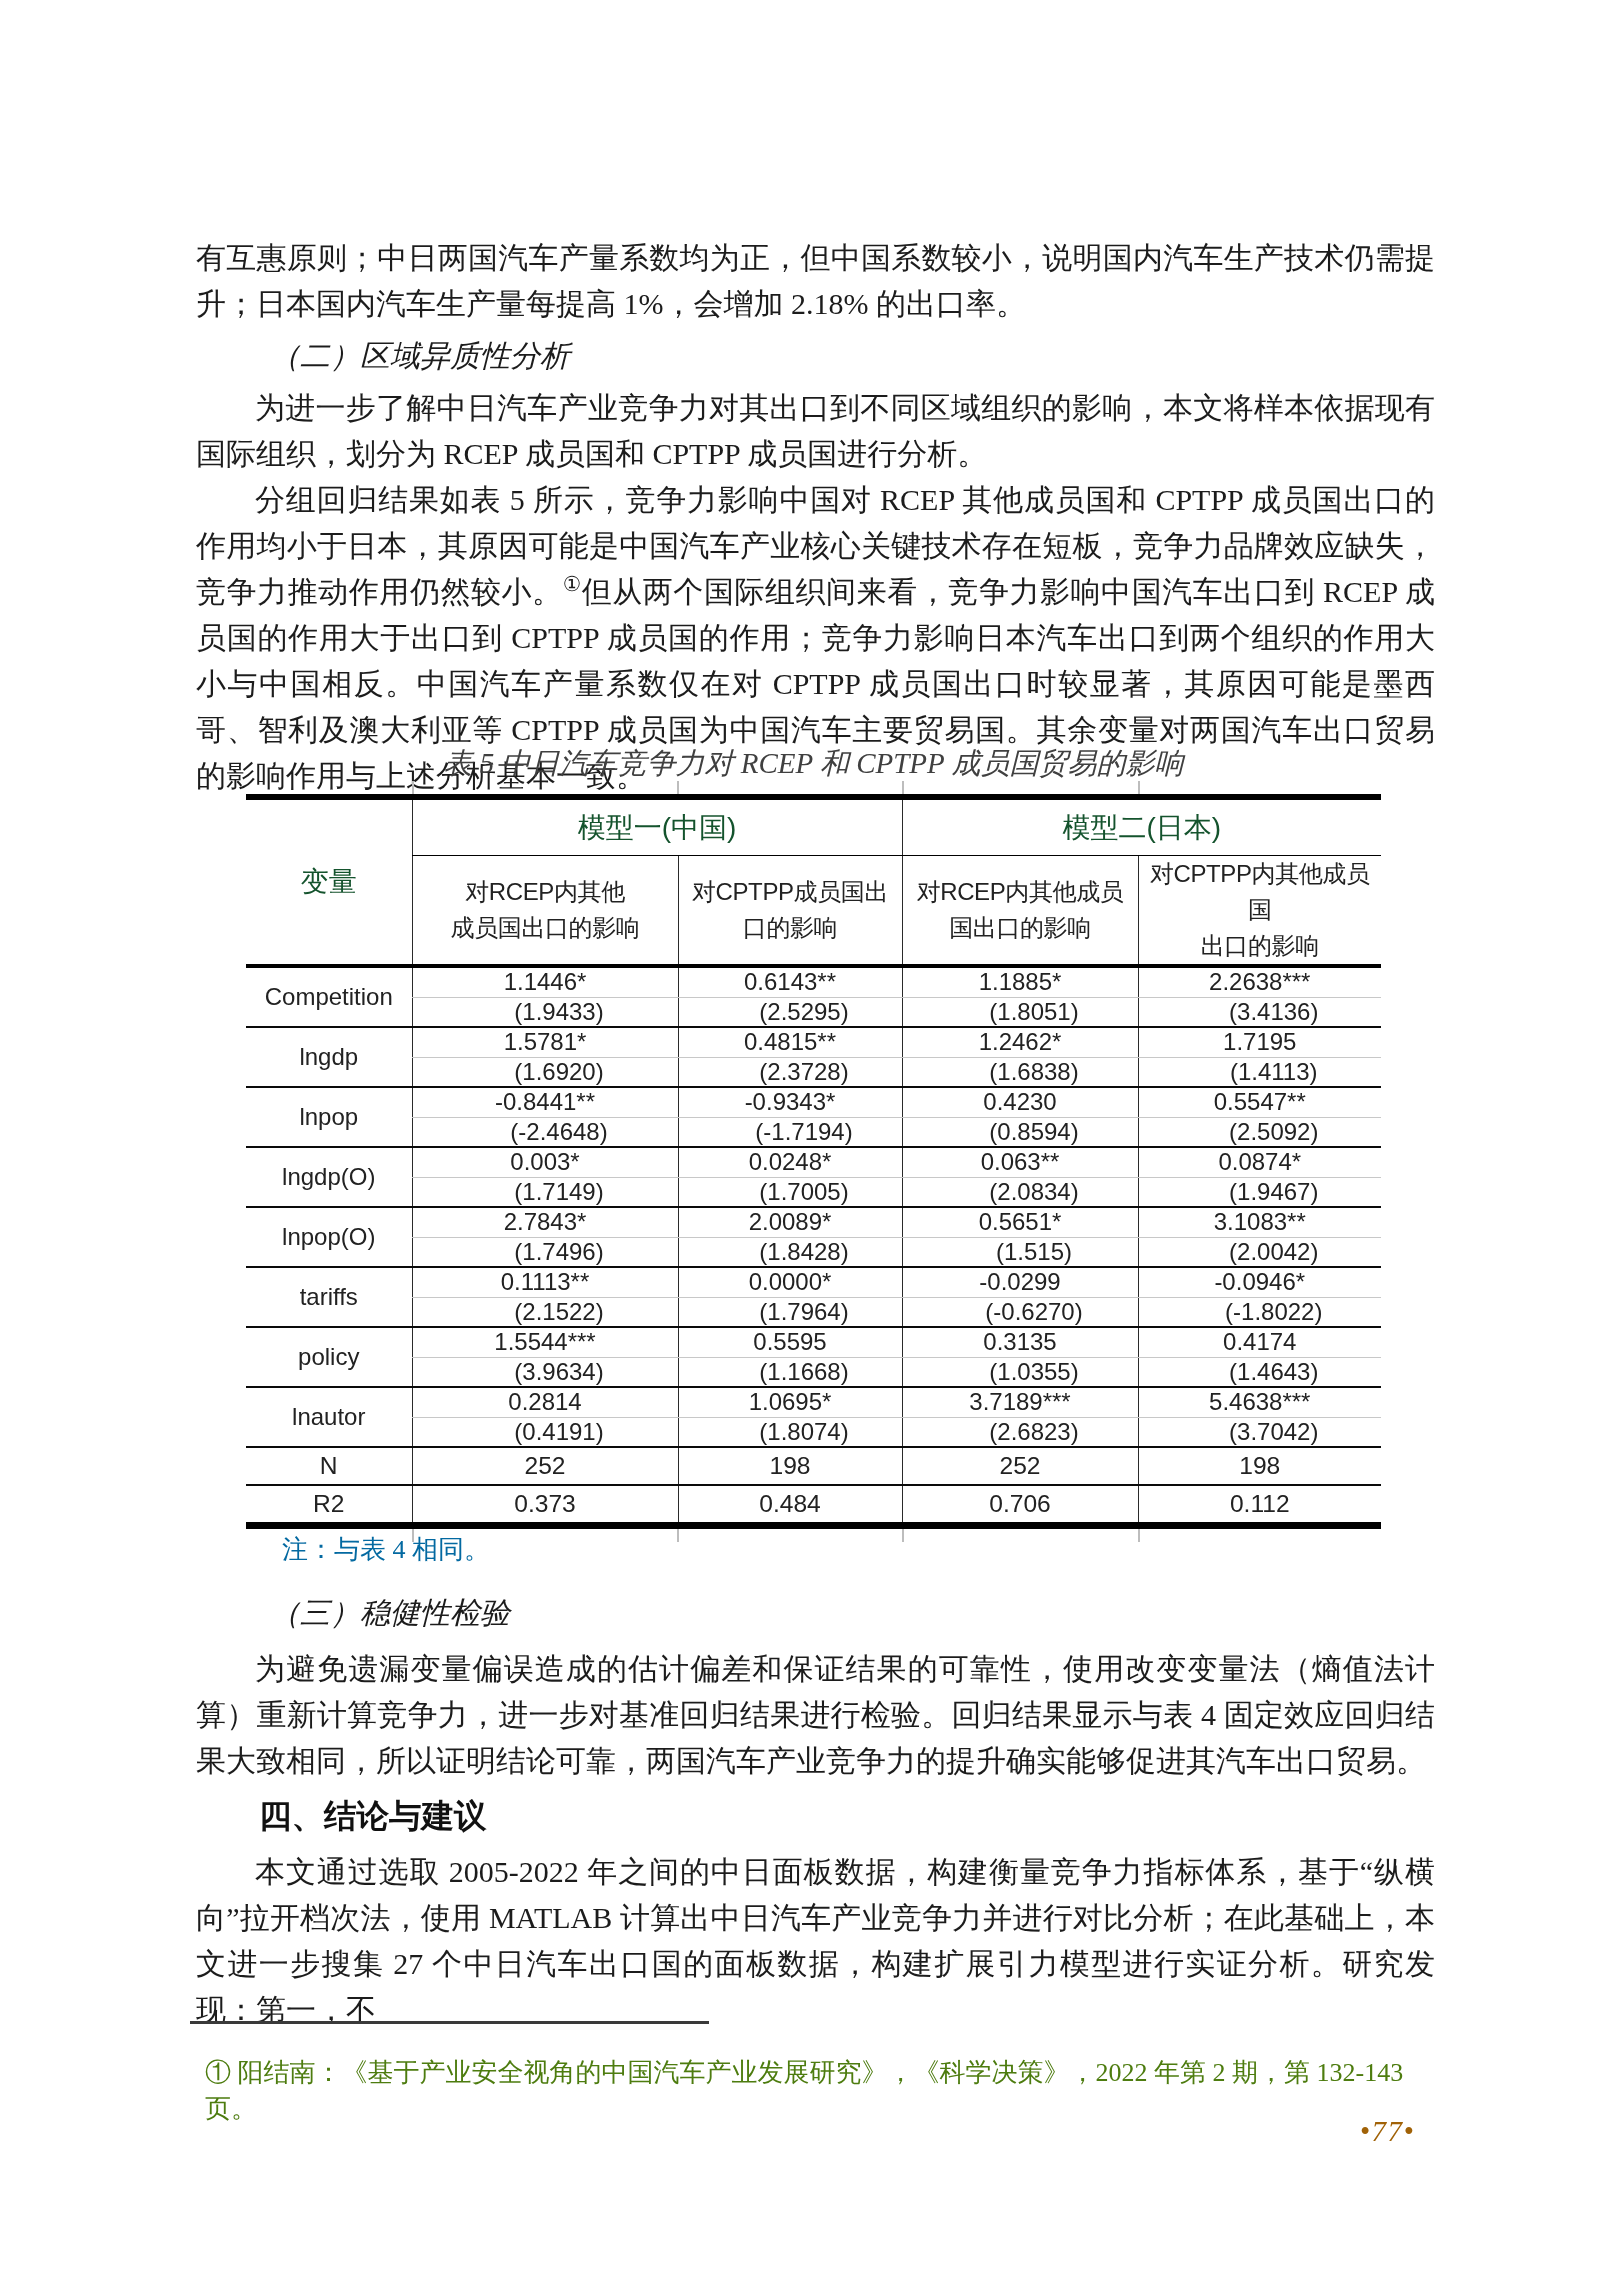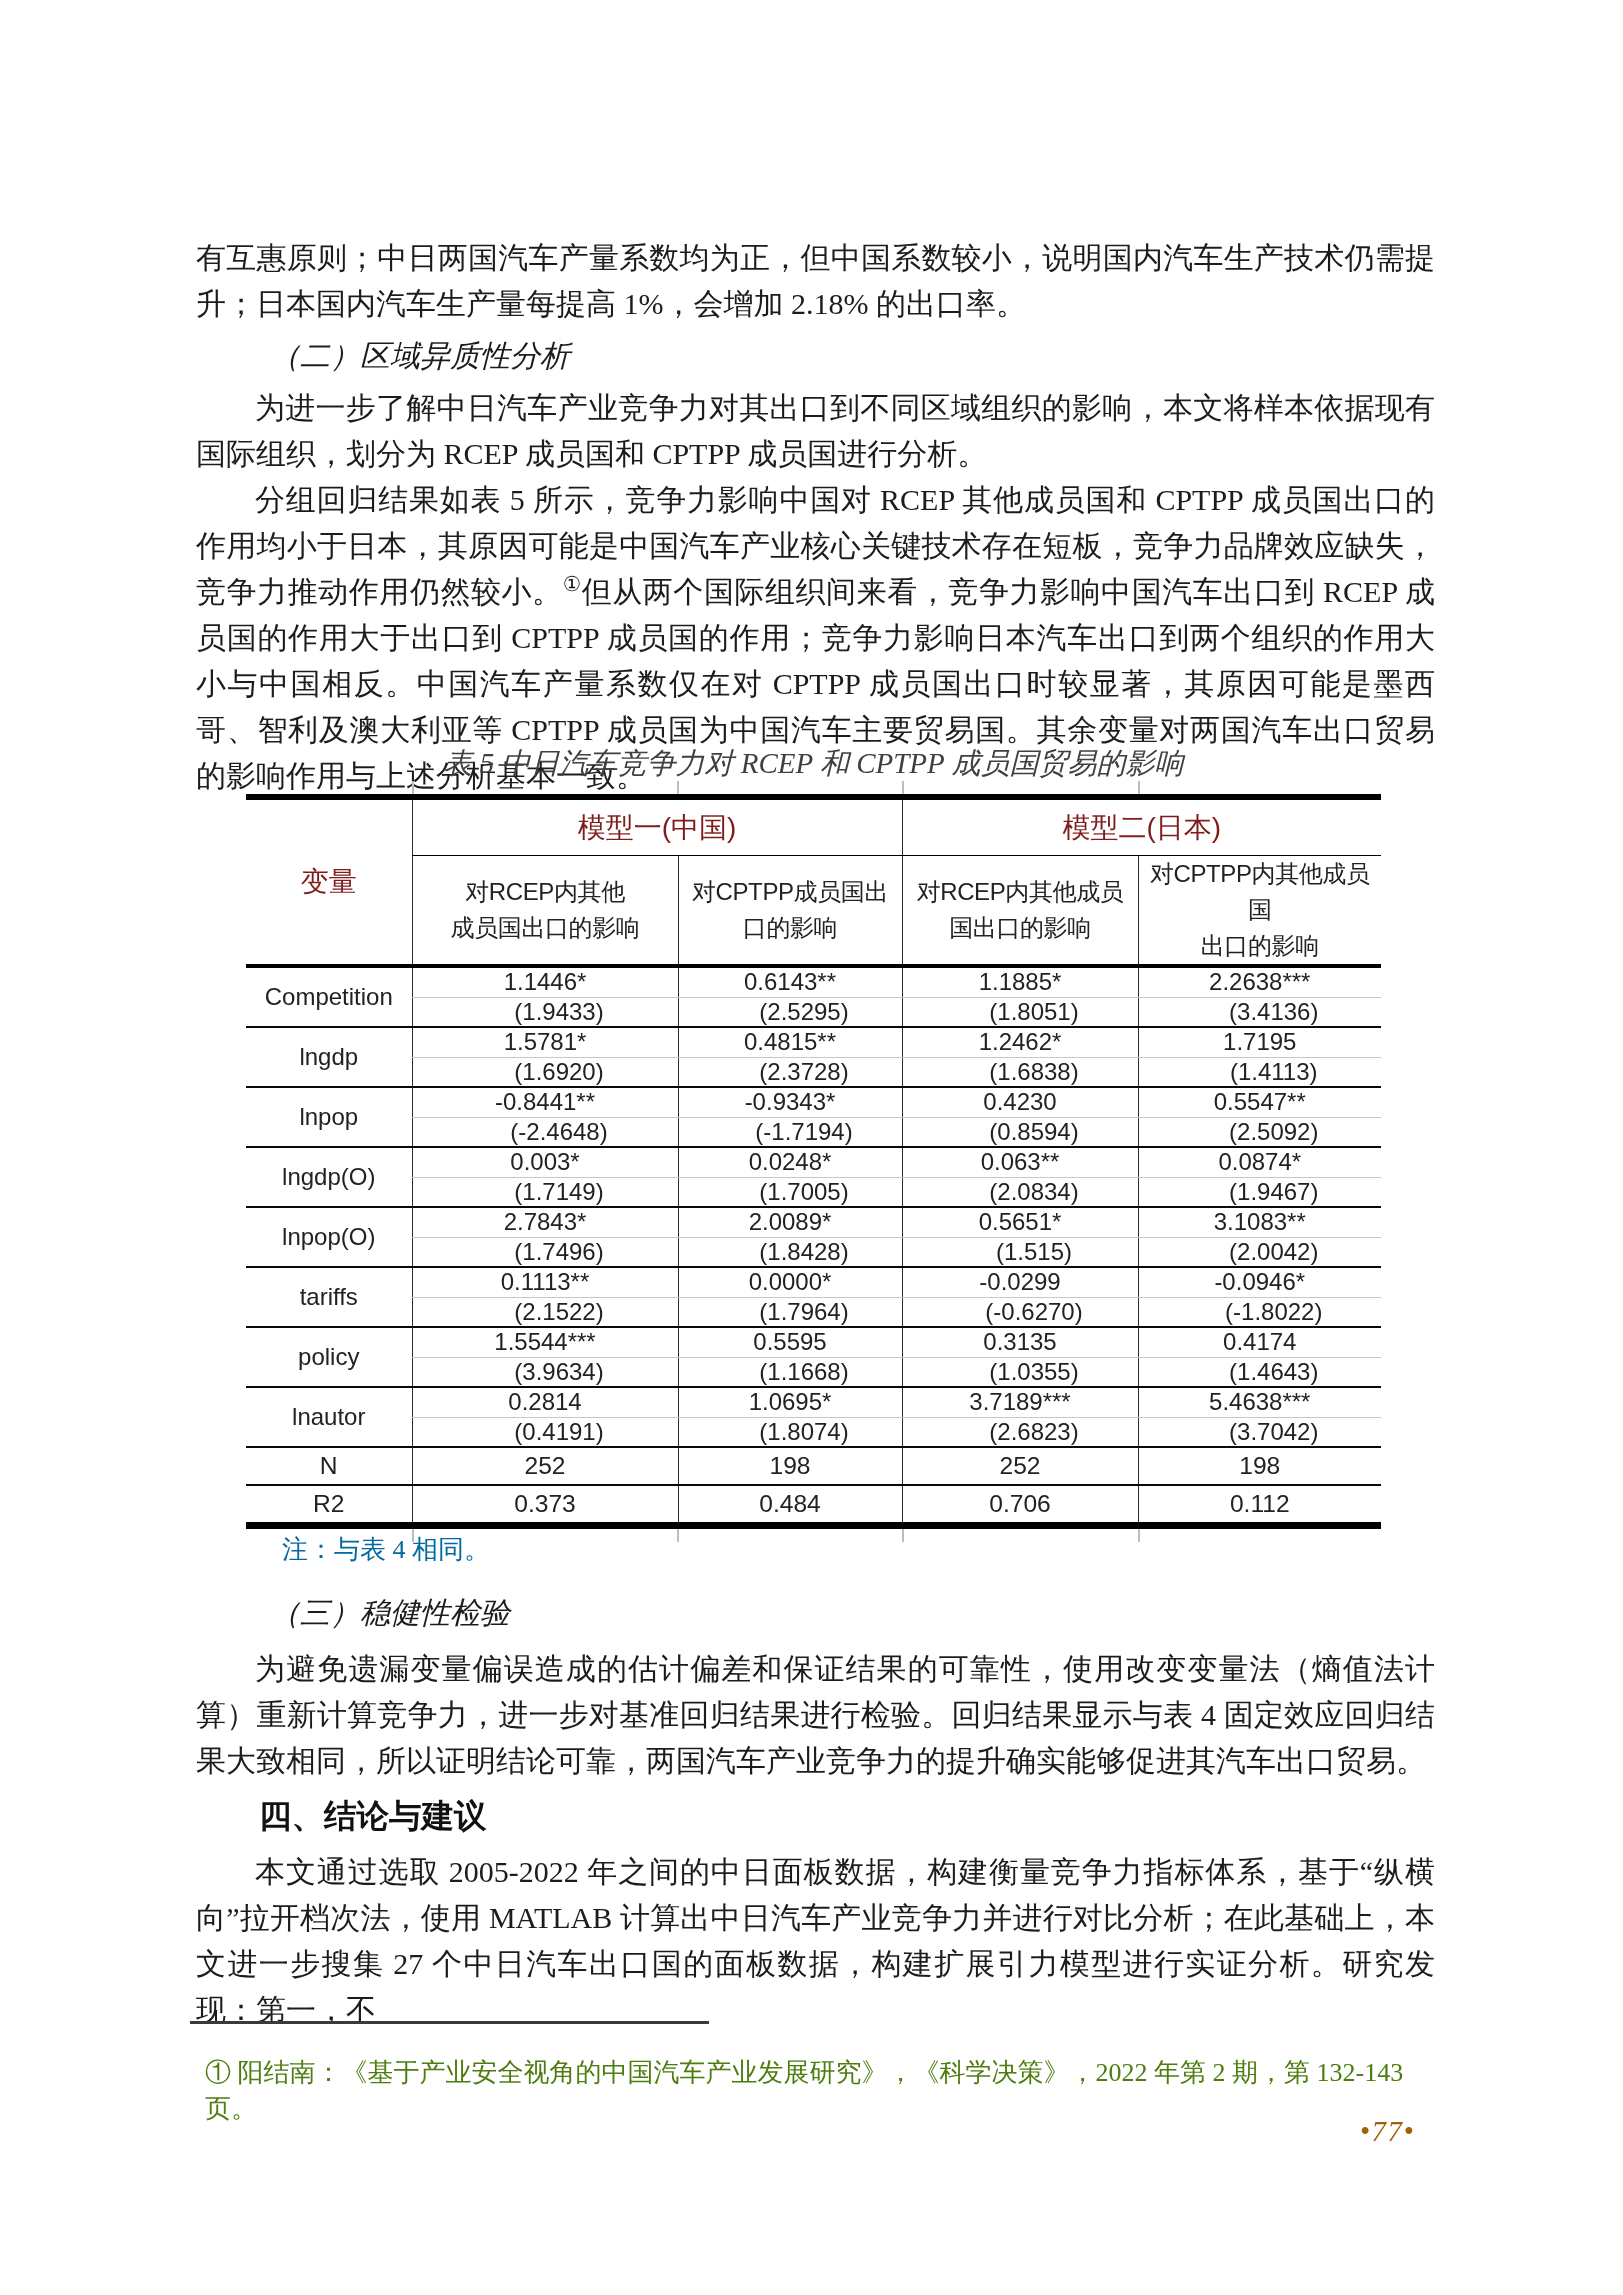--- a/index.html
+++ b/index.html
@@ -30,21 +30,21 @@
   .tbl-wrap { position:absolute; left:246px; top:794px; width:1135px; }
   .tick { position:absolute; width:1.6px; height:12.7px; background:#bdbdbd; }
   .tick.top { top:-12.7px; } .tick.bot { bottom:-12.7px; }
   table.tbl {
     width:1135px; border-collapse:collapse; table-layout:fixed;
     font-family:"Liberation Sans","DejaVu Sans",sans-serif; color:#222;
     border-top:6.3px solid #000; border-bottom:7.1px solid #000;
   }
   table.tbl td { padding:0; text-align:center; vertical-align:middle; overflow:hidden; }
   .vl { border-left:1.6px solid #2a2a2a; }
-  .hr1 td { height:55px; font-size:28px; border-bottom:1.6px solid #000; color:#7f1d1d; }
+  .hr1 td { height:55px; font-size:28px; border-bottom:1.6px solid #000; color:#14532d; }
   td.var-head { font-size:28px; border-bottom:4px solid #000; }
   .hr2 td { height:81px; font-size:24px; letter-spacing:-0.4px; border-bottom:4px solid #000; }
   .hr2 .l { display:block; line-height:36px; }
   tr.coef td { height:28.5px; font-size:24px; }
   td.num-inner { border-bottom:1.6px solid #c8c8c8; }
   tr.tstat td { height:28.5px; font-size:24px; border-bottom:2.4px solid #0a0a0a;padding-left:28px; }
   td.varname { font-size:24.6px; border-bottom:2.4px solid #0a0a0a; }
   tr.stat td { height:36px; font-size:24.6px; border-bottom:2.4px solid #0a0a0a; }
   tr.stat.last td { border-bottom:none; }
   .note {

